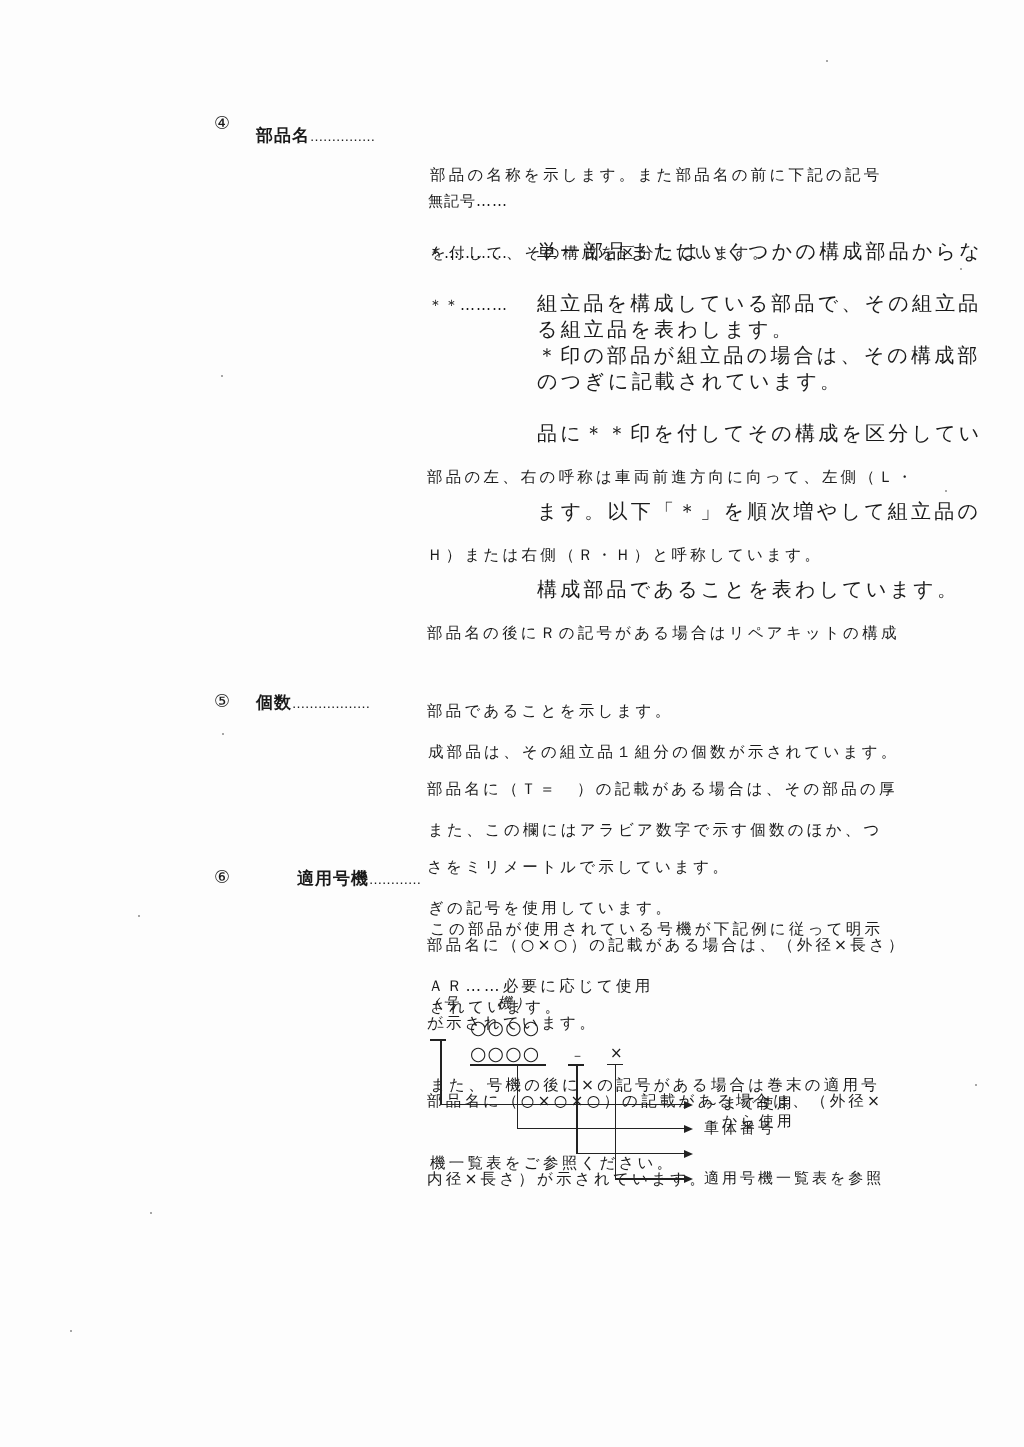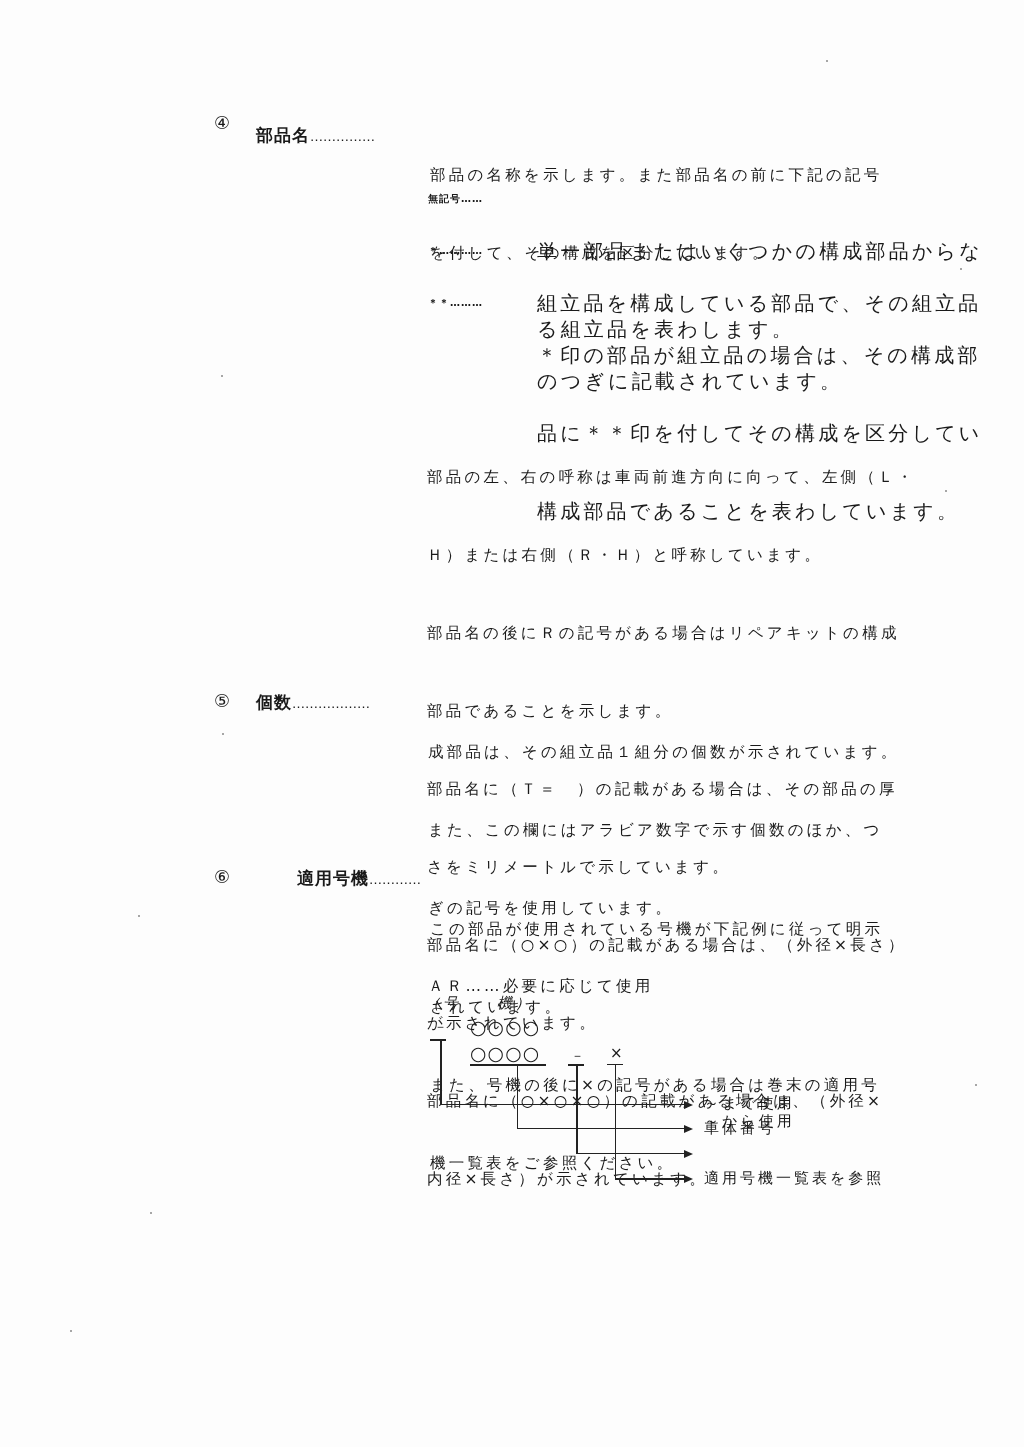--- a/index.html
+++ b/index.html
@@ -3,21 +3,21 @@
 <meta charset="utf-8">
 <style>
   html, body { margin:0; padding:0; background:#ffffff; }
   body { width:1024px; height:1447px; position:relative; overflow:hidden;
          font-family:"DejaVu Sans", sans-serif; color:#1a1a1a; }
   .page { position:absolute; left:0; top:0; width:1024px; height:1447px; background:#fdfdfd; }
   .sec-num { position:absolute; font-size:18px; }
   .sec-label { position:absolute; font-size:17px; font-weight:bold; letter-spacing:1px; white-space:nowrap; }
   .sec-label .dots { font-weight:normal; letter-spacing:0; font-size:13px; }
   .para { position:absolute; font-size:15.5px; line-height:26px; letter-spacing:3.2px; white-space:pre; }
-  .sym { position:absolute; font-size:10px; letter-spacing:1px; white-space:nowrap;font-weight:bold; }
+  .sym { position:absolute; font-size:15px; letter-spacing:1px; white-space:nowrap; }
   .sym-desc { position:absolute; font-size:20px; line-height:26px; letter-spacing:3.2px; white-space:pre; }
   .diag-text { position:absolute; font-size:15px; letter-spacing:3px; white-space:nowrap; }
   .line { position:absolute; background:#222; }
   .arrow { position:absolute; width:0; height:0; border-top:4px solid transparent; border-bottom:4px solid transparent; border-left:9px solid #222; }
   .circles { position:absolute; font-size:19px; letter-spacing:1px; white-space:nowrap; }
   .speck { position:absolute; width:2px; height:2px; background:#888; border-radius:1px; }
 </style>
 </head>
 <body>
 
@@ -42,20 +42,21 @@
     <span class="sym" style="left:428px;top:244px;">＊…………</span>
     <div class="sym-desc" style="left:537px;top:238px;">
       <div>組立品を構成している部品で、その組立品</div>
       <div>のつぎに記載されています。</div>
     </div>
 
     <span class="sym" style="left:428px;top:296px;">＊＊………</span>
     <div class="sym-desc" style="left:537px;top:290px;">
       <div>＊印の部品が組立品の場合は、その構成部</div>
       <div>品に＊＊印を付してその構成を区分してい</div>
+      <div>ます。以下「＊」を順次増やして組立品の</div>
       <div>構成部品であることを表わしています。</div>
     </div>
 
     <div class="para" style="left:427px;top:412px;">
       <div>部品の左、右の呼称は車両前進方向に向って、左側（Ｌ・</div>
       <div>Ｈ）または右側（Ｒ・Ｈ）と呼称しています。</div>
       <div>部品名の後にＲの記号がある場合はリペアキットの構成</div>
       <div>部品であることを示します。</div>
       <div>部品名に（Ｔ＝　）の記載がある場合は、その部品の厚</div>
       <div>さをミリメートルで示しています。</div>

